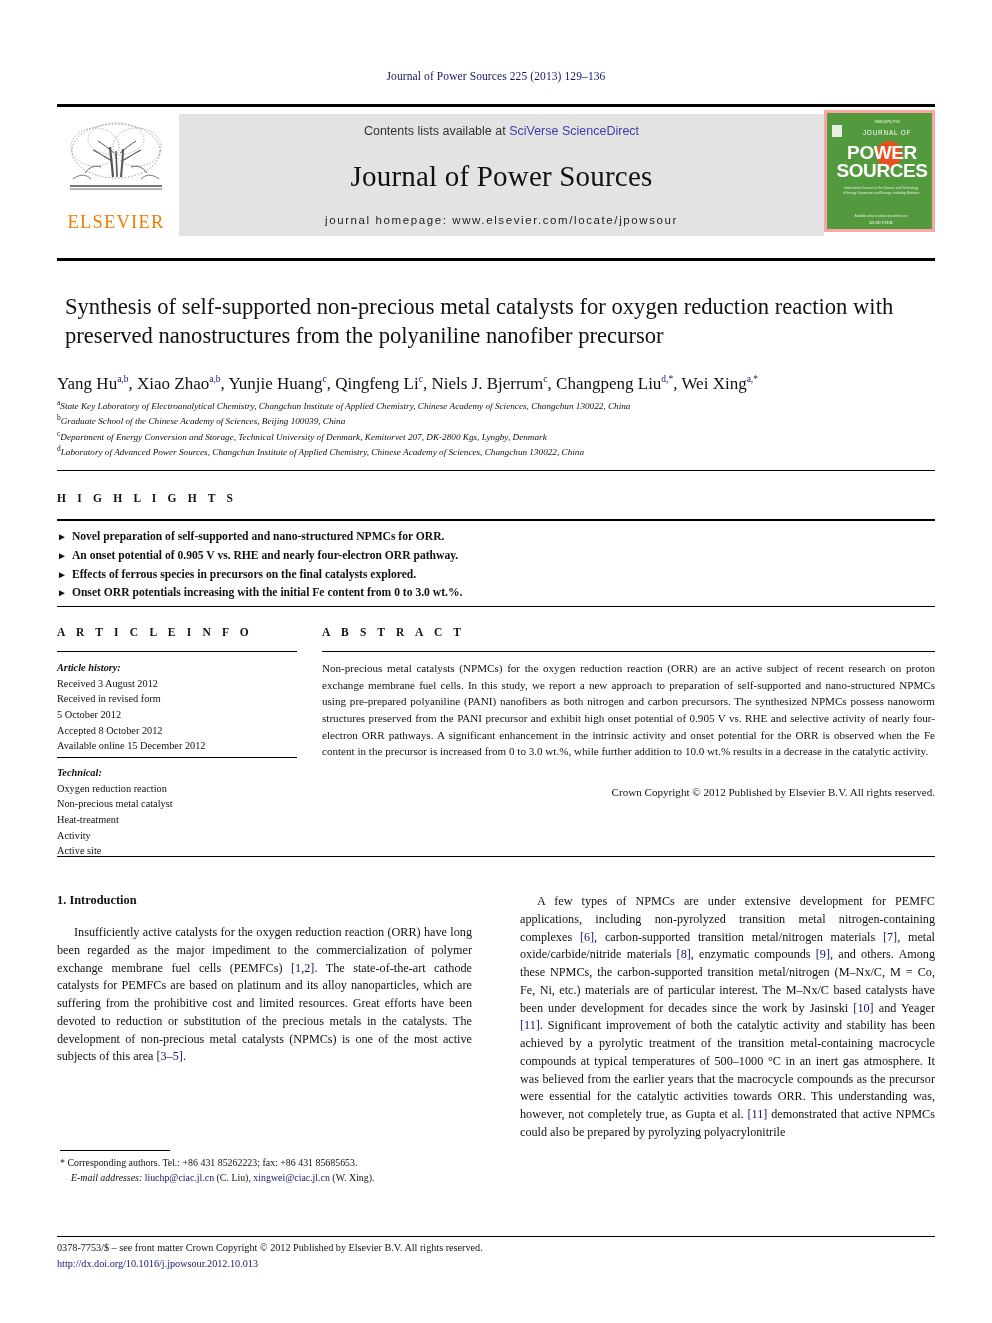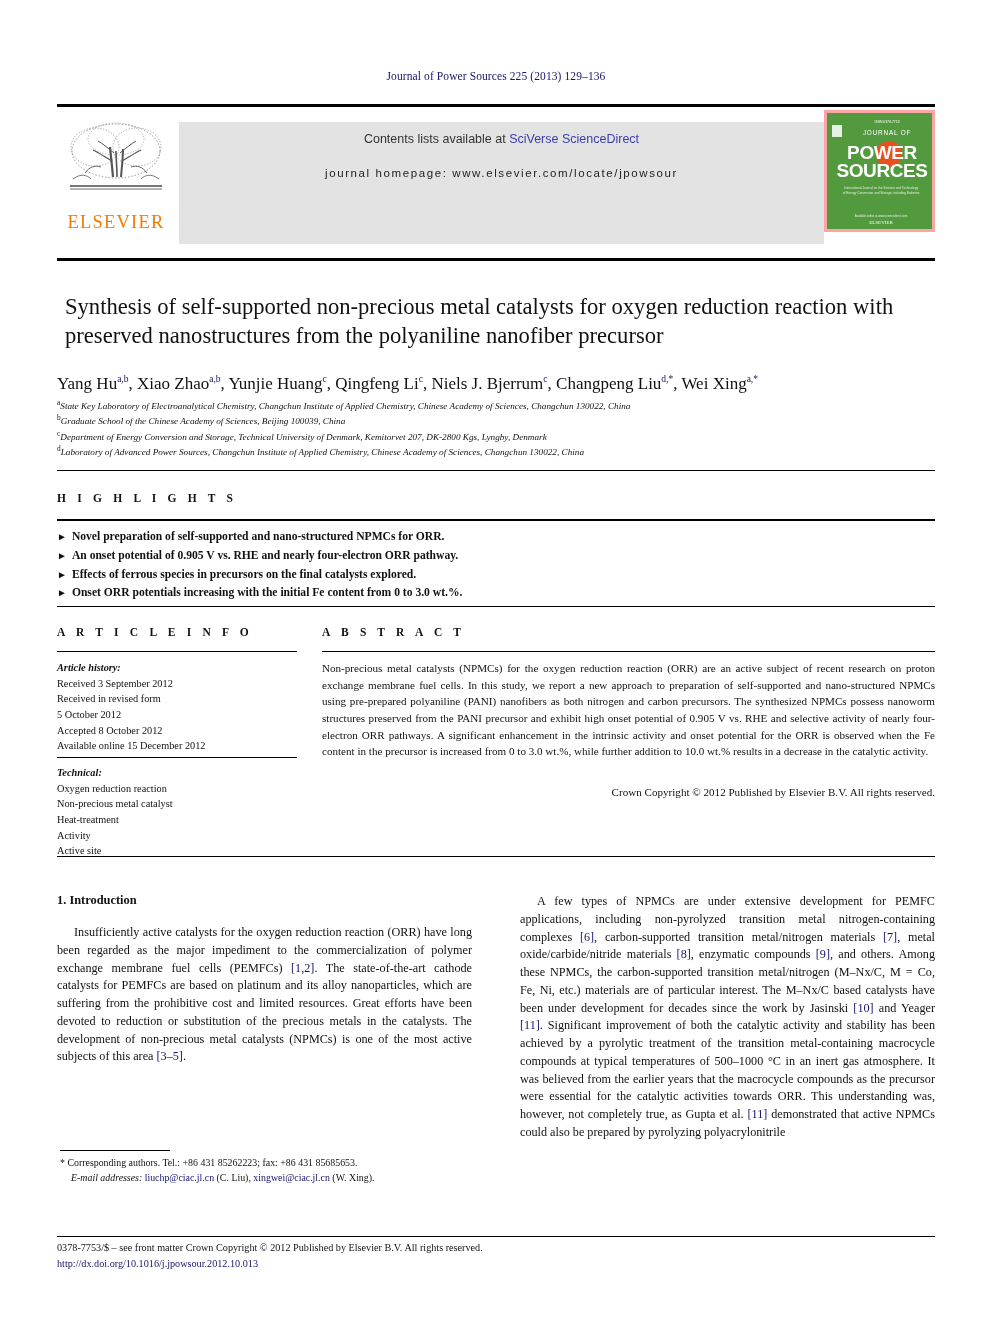--- a/index.html
+++ b/index.html
@@ -68,21 +68,21 @@
     font-family: "Liberation Serif", serif;
     font-size: 18.5px;
     letter-spacing: 1.2px;
     color: #f07c00;
     line-height: 1;
     padding-bottom: 1px;
   }
   .masthead-center {
     position: absolute;
     left: 122px;
-    top: 12px;
+    top: 4px;
     width: 645px;
     height: 122px;
     background: #e3e3e3;
     text-align: center;
   }
   .contents-line {
     font-family: "Liberation Sans", sans-serif;
     font-size: 12.5px;
     color: #333;
     padding-top: 10px;
@@ -428,20 +428,21 @@
         <line x1="5" y1="69" x2="97" y2="69" stroke="#4a4a4a" stroke-width="1.6"></line>
         <line x1="5" y1="72" x2="97" y2="72" stroke="#4a4a4a" stroke-width="0.8"></line>
       </svg>
       <div class="elsevier-word">ELSEVIER</div>
     </div>
 
     <div class="masthead-center">
       <div class="contents-line">
         <span>Contents lists available at </span><span class="sd">SciVerse ScienceDirect</span>
       </div>
+      <div class="journal-name">Journal of Power Sources</div>
       <div class="homepage-line">journal homepage: www.elsevier.com/locate/jpowsour</div>
     </div>
 
     <div class="cover-thumb">
       <svg width="109" height="120" viewBox="0 0 109 120">
         <rect x="0" y="0" width="109" height="120" fill="#539a3e"></rect>
         <rect x="5" y="12" width="10" height="12" fill="#ffffff" opacity="0.85"></rect>
         <text x="60" y="10" font-family="Liberation Sans, sans-serif" font-size="3.4" fill="#ffffff" text-anchor="middle">ISSN 0378-7753</text>
         <text x="60" y="22" font-family="Liberation Sans, sans-serif" font-size="6.4" fill="#ffffff" text-anchor="middle" letter-spacing="0.8">JOURNAL OF</text>
         <circle cx="62" cy="41" r="13" fill="#e8501e"></circle>
@@ -480,21 +481,21 @@
     </ul>
   <div class="hl-rule-bot"></div>
 
   <div class="section-label ai-label">A R T I C L E   I N F O</div>
   <div class="section-label ab-label">A B S T R A C T</div>
   <div class="ai-rule"></div>
   <div class="ab-rule"></div>
 
   <div class="article-history">
       <div class="hd">Article history:</div>
-      <div>Received 3 September 2012</div>
+      <div>Received 3 August 2012</div>
       <div>Received in revised form</div>
       <div>5 October 2012</div>
       <div>Accepted 8 October 2012</div>
       <div>Available online 15 December 2012</div>
     </div>
   <div class="ai-rule2"></div>
   <div class="keywords">
       <div class="hd">Technical:</div>
       <div>Oxygen reduction reaction</div>
       <div>Non-precious metal catalyst</div>

